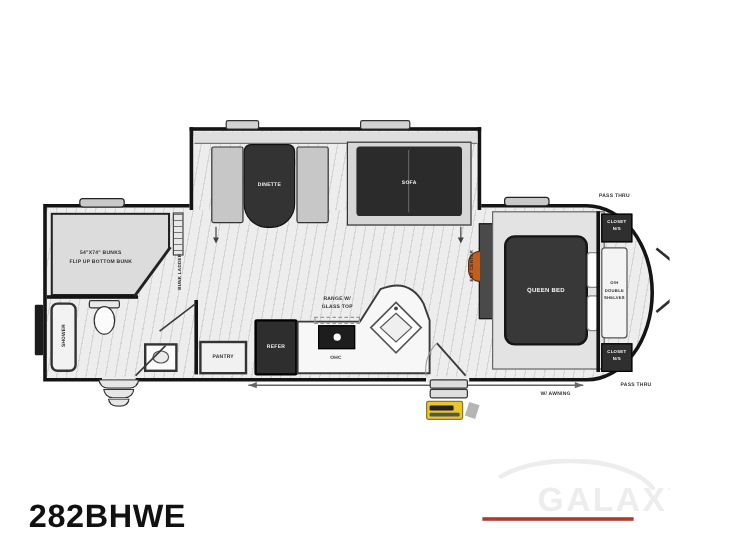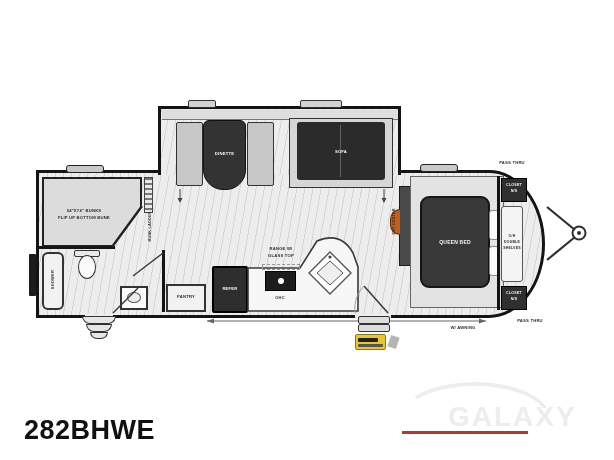--- a/index.html
+++ b/index.html
@@ -1,17 +1,17 @@
 <!DOCTYPE html>
 <html><head>
 <meta charset="utf-8">
 <style>
   html,body{margin:0;padding:0;background:#fff;}
   #scene{position:relative;width:558px;height:460px;background:#ffffff;overflow:hidden;
-         font-family:"Liberation Sans",sans-serif;padding-left:44px;}
+         font-family:"Liberation Sans",sans-serif;}
   .abs{position:absolute;box-sizing:border-box;}
   .lbl{position:absolute;box-sizing:border-box;font-family:"Liberation Sans",sans-serif;
        font-size:4.2px;font-weight:bold;color:#2f2f2f;text-align:center;line-height:1.3;
        letter-spacing:.2px;white-space:nowrap;}
   .lbl.white{color:#f2f2f2;}
   .vert{transform:rotate(-90deg);transform-origin:center;}
   .floor{background-color:#ededed;
          background-image:repeating-linear-gradient(100deg,rgba(120,120,120,.20) 0px,rgba(120,120,120,.20) 1px,transparent 1px,transparent 8px);}
   .wall{background:#141414;}
 </style>

